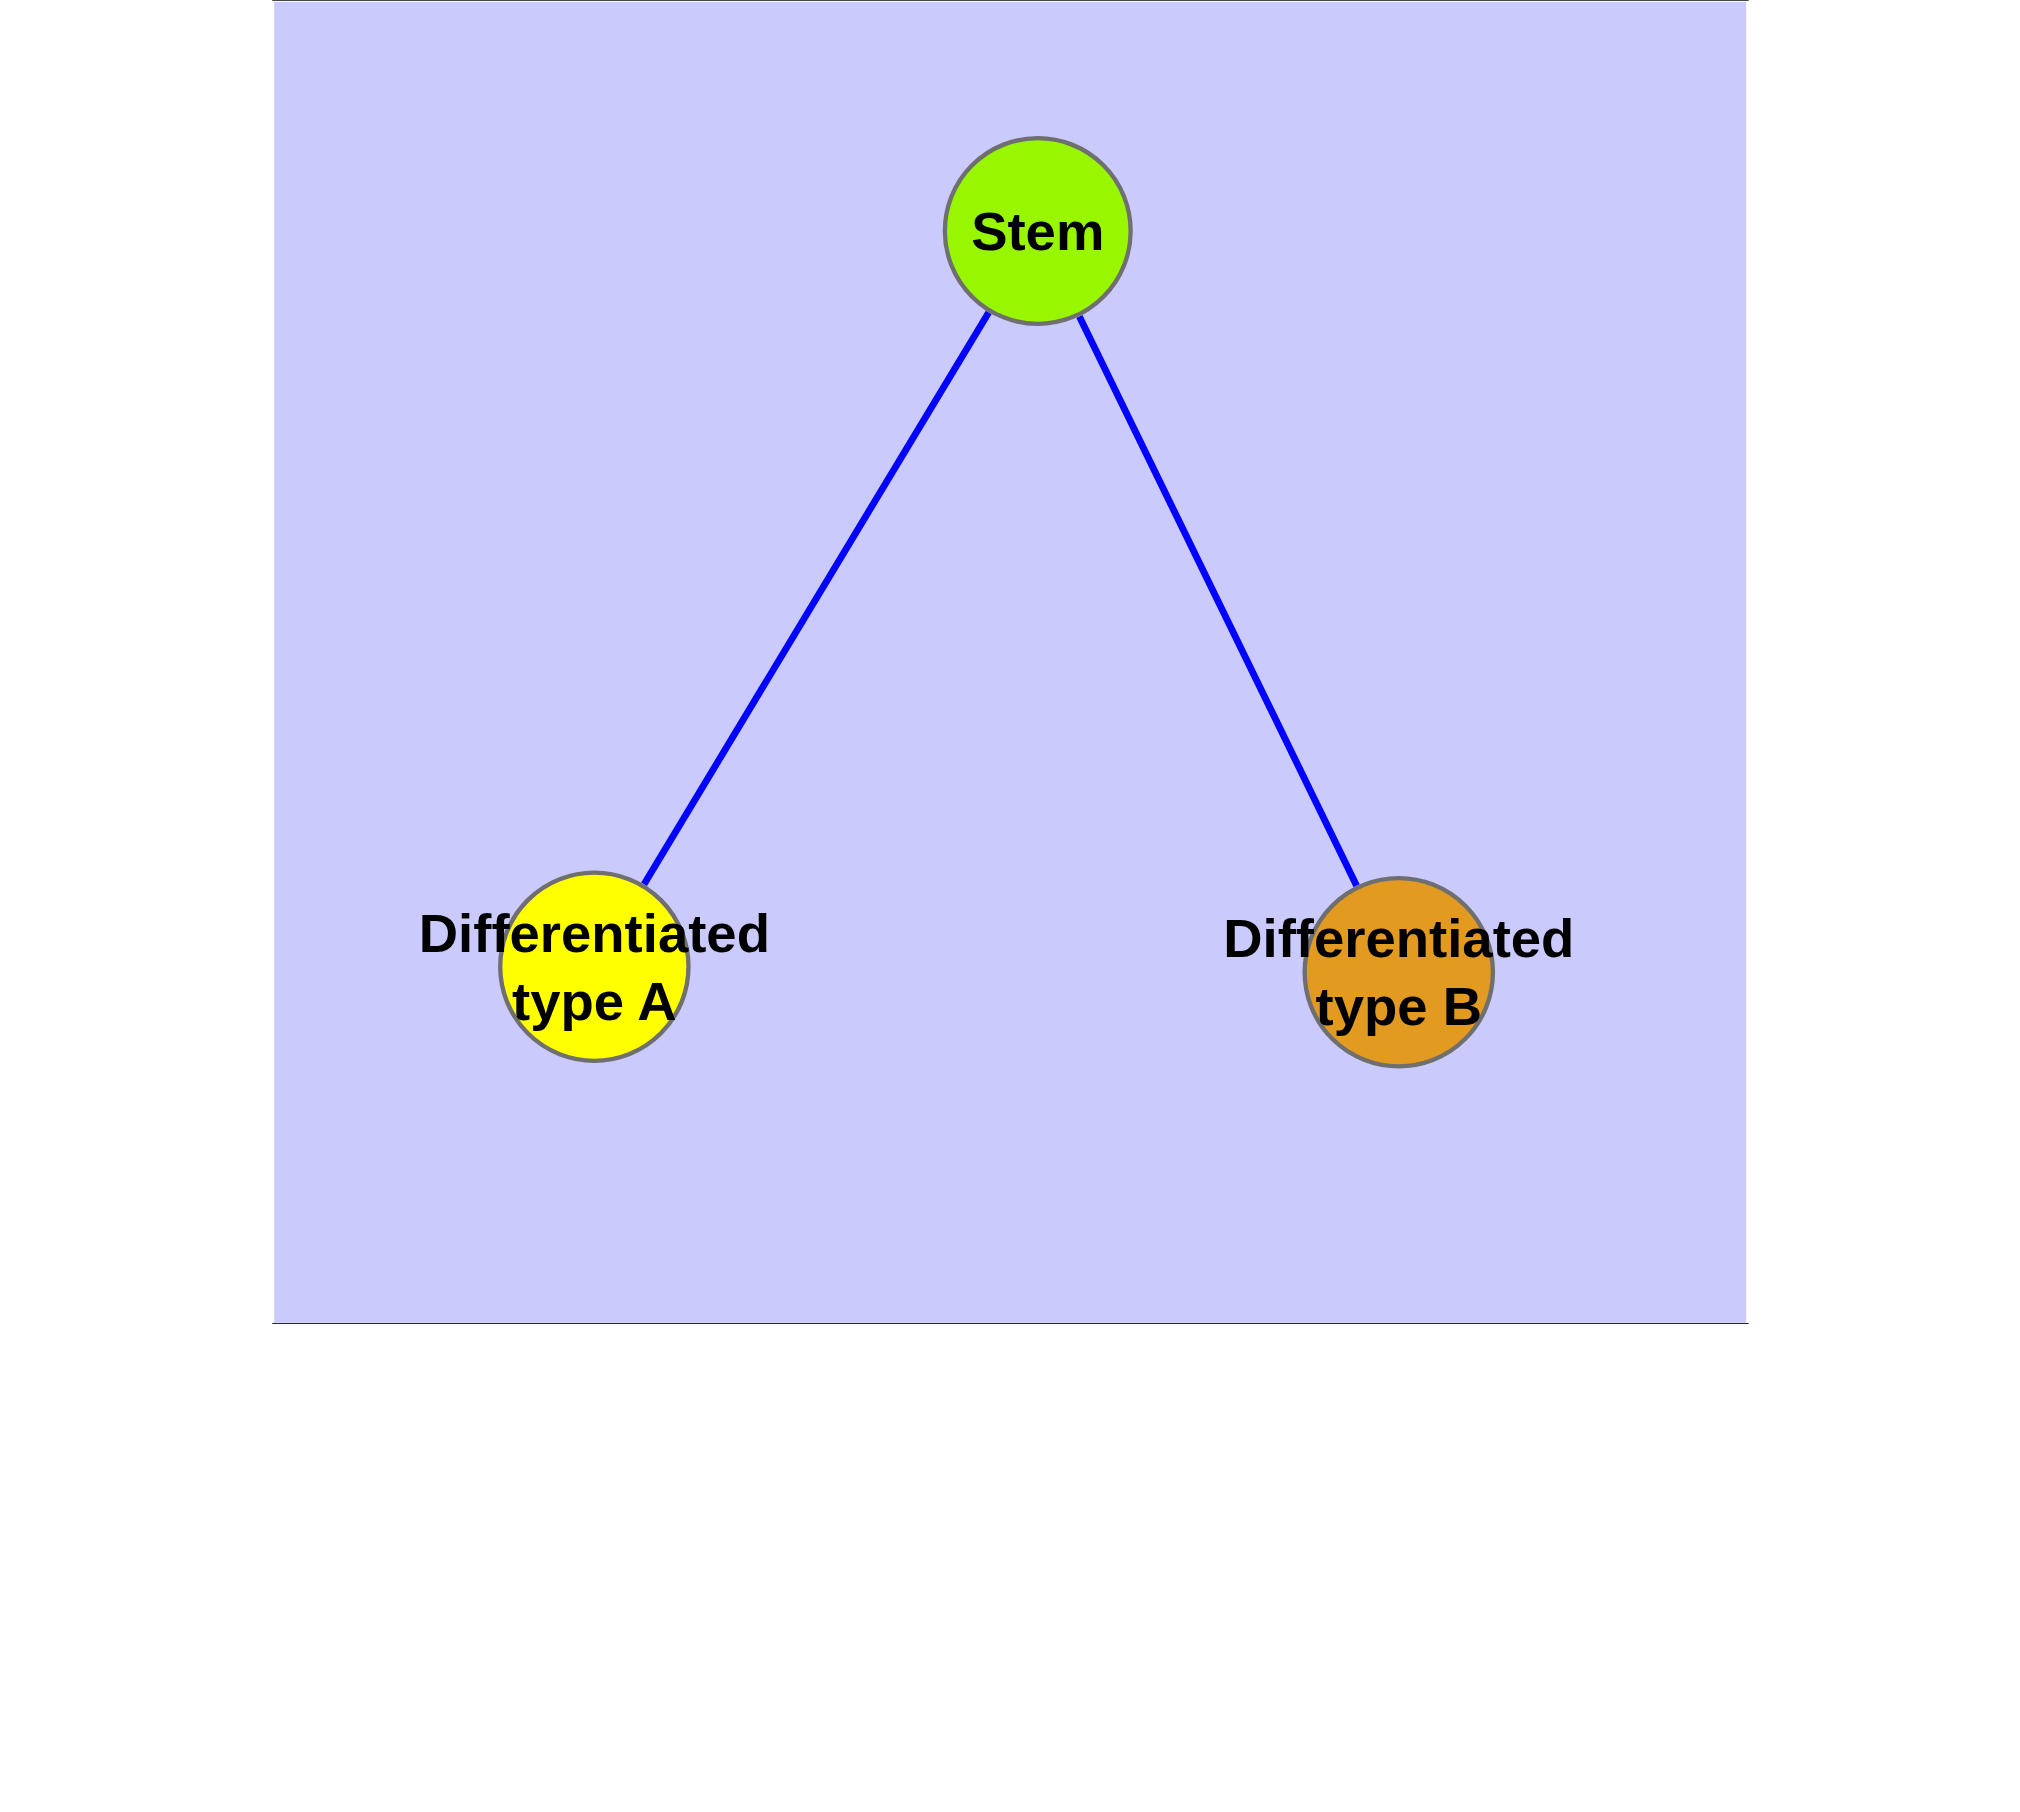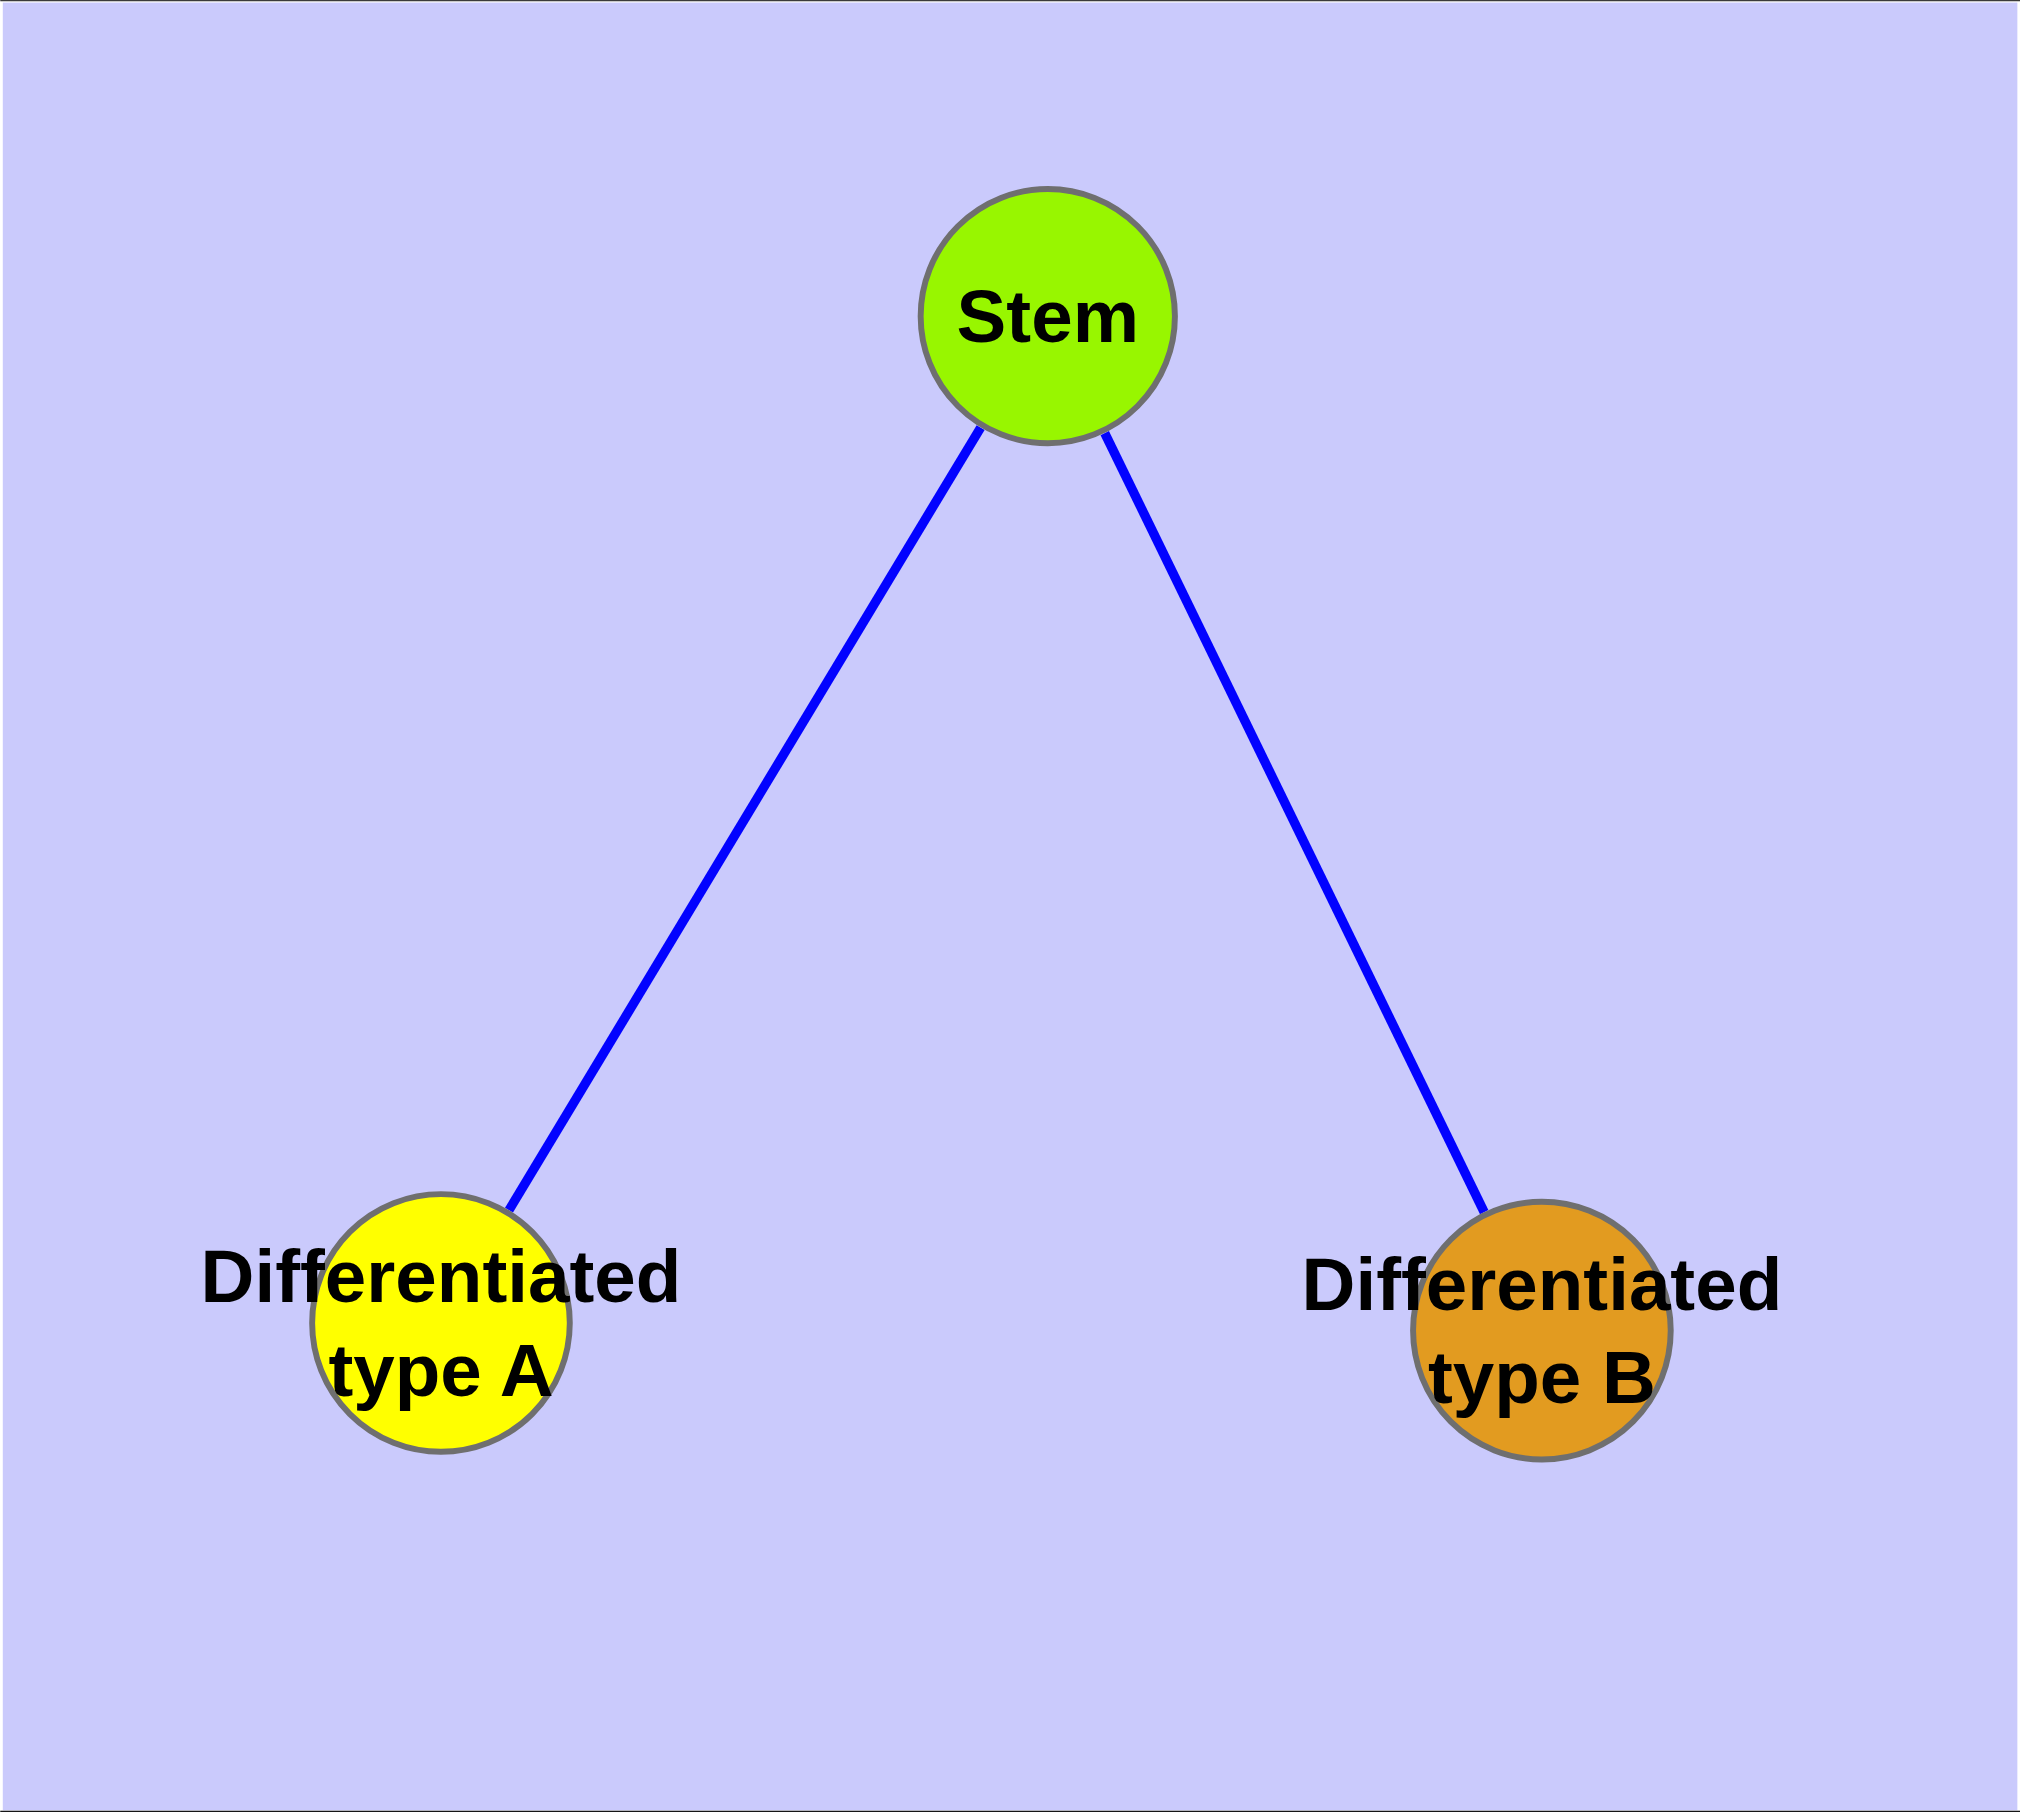--- a/index.html
+++ b/index.html
@@ -4,21 +4,21 @@
 <style>
   html, body { margin: 0; padding: 0; }
   body {
     width: 2021px;
     height: 1812px;
     background: #ffffff;
     position: relative;
     font-family: "Liberation Sans", sans-serif;
     overflow: hidden;
   }
-  .stage { position: absolute; left: 0; top: 0; width: 2021px; height: 1812px; }
+  .stage { position: absolute; left: 0; top: 0; width: 2021px; height: 1324px; }
   .stage svg { display: block; width: 100%; height: 100%; }
   svg text, svg tspan {
     font-family: "Liberation Sans", sans-serif;
     font-weight: bold;
     dominant-baseline: central;
   }
 </style>
 </head>
 <body>
 

